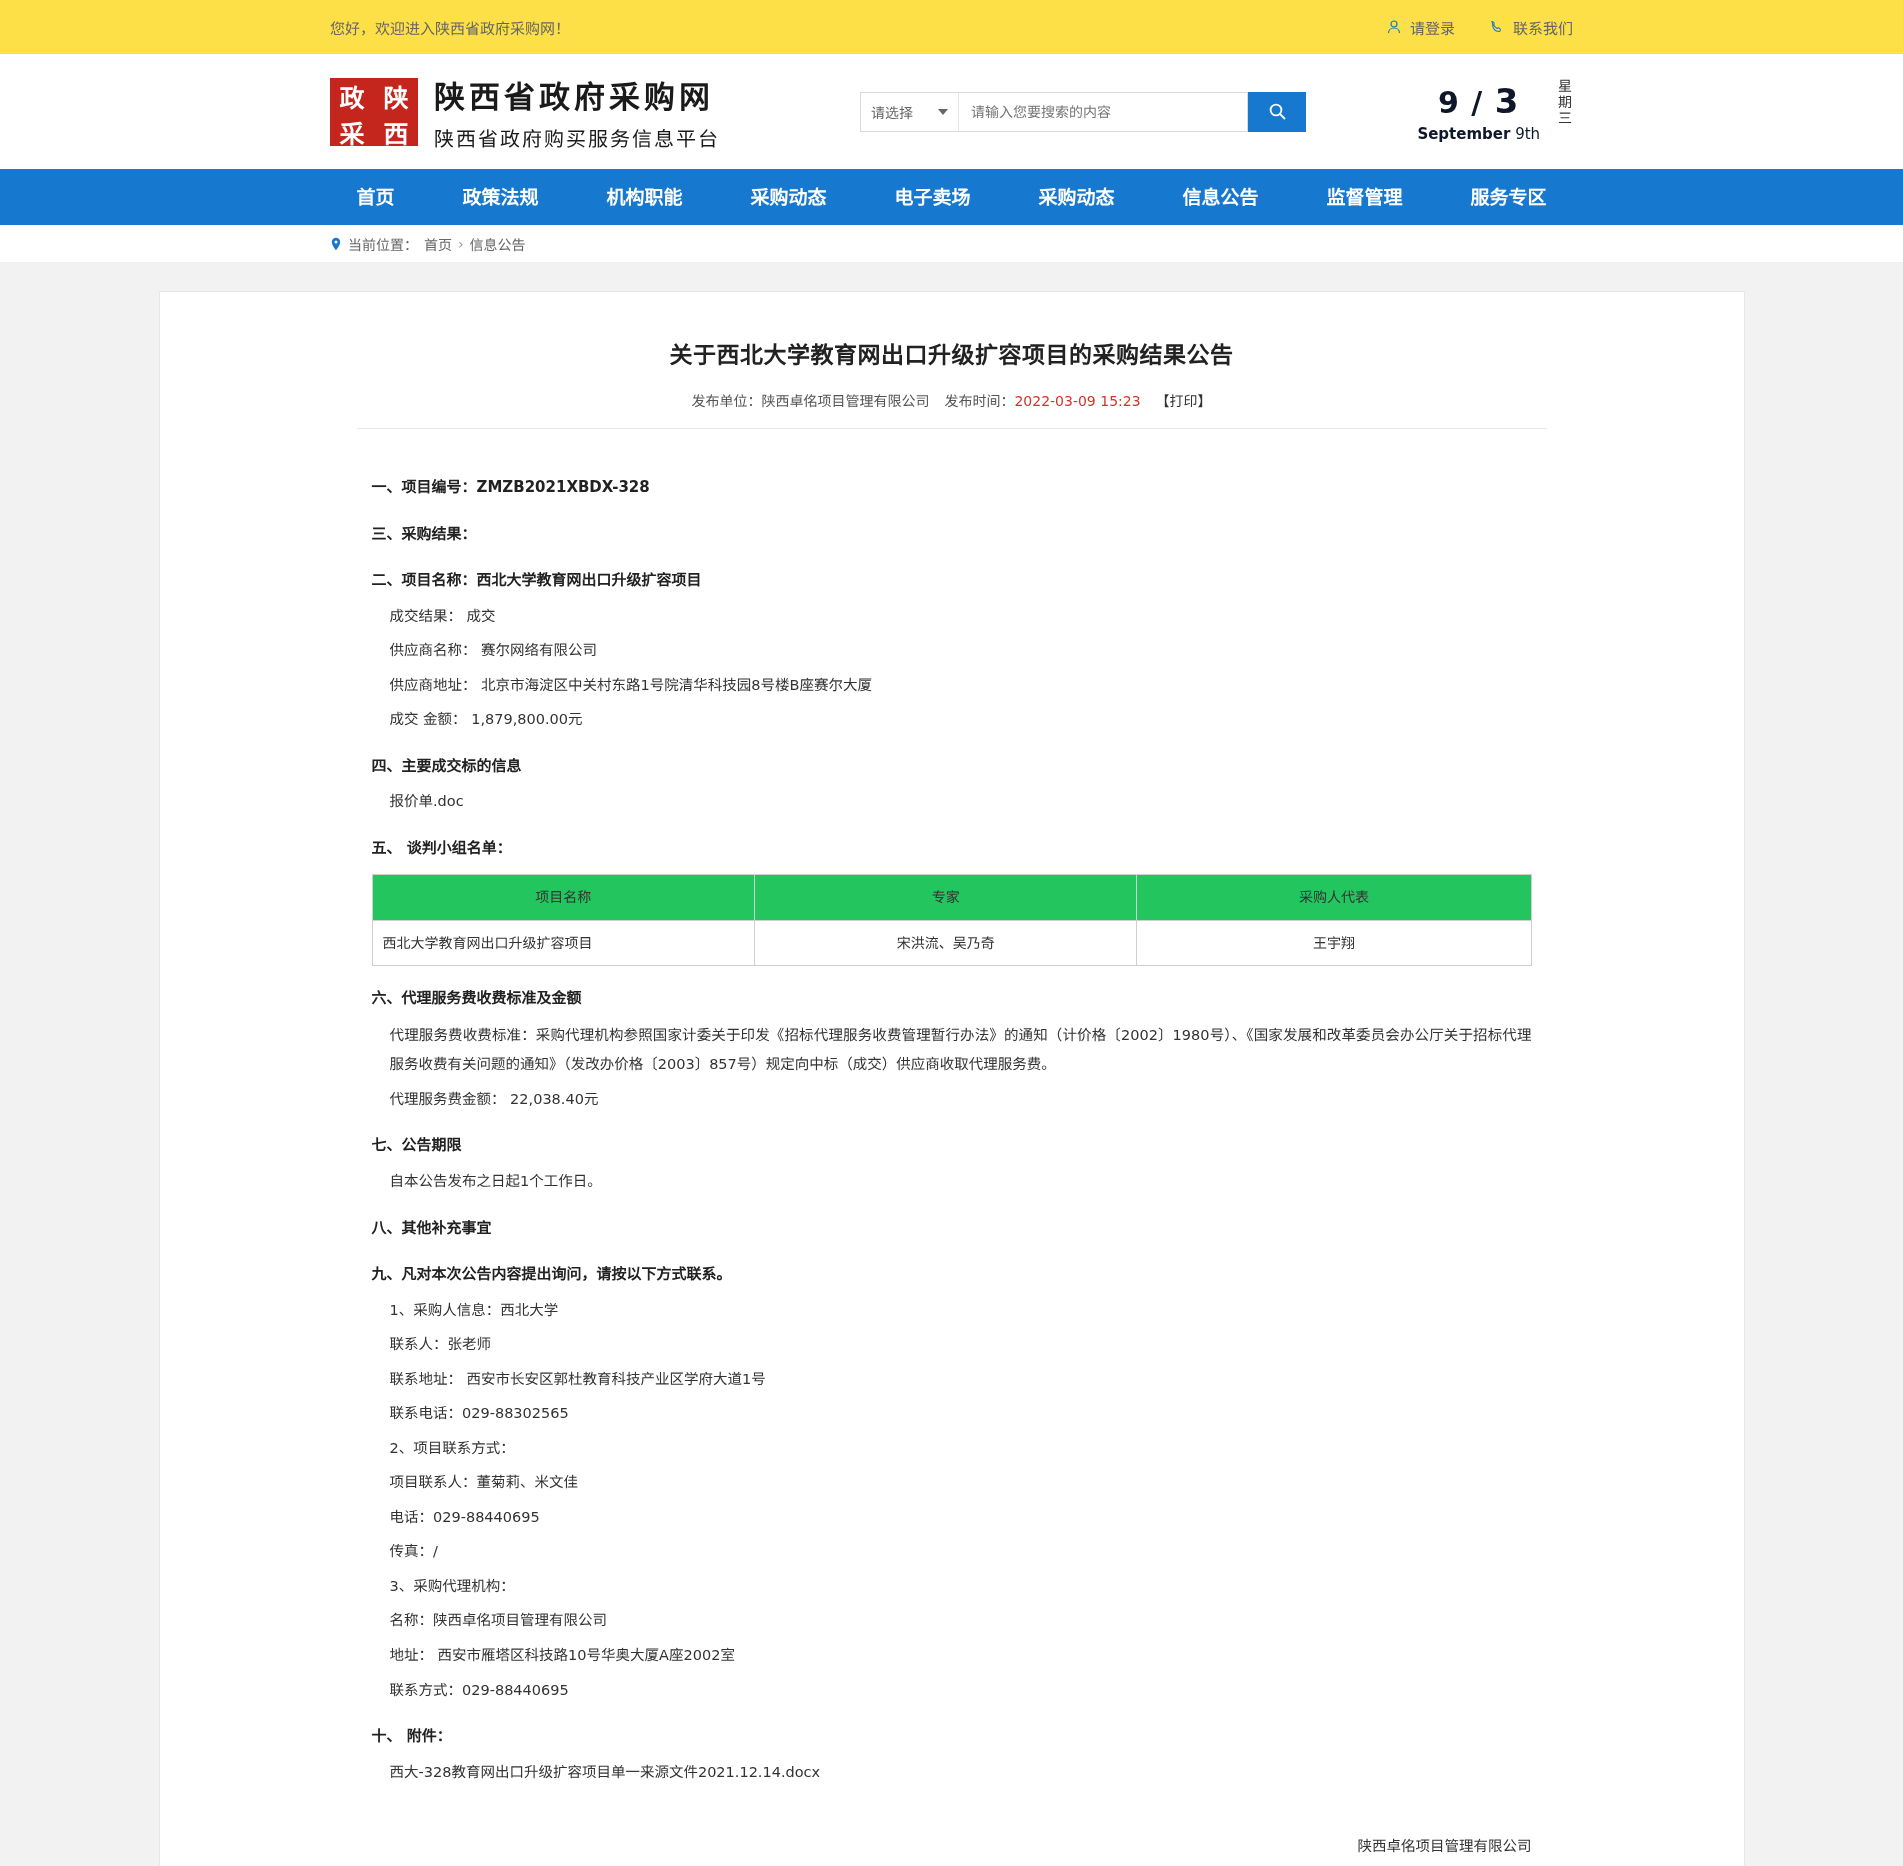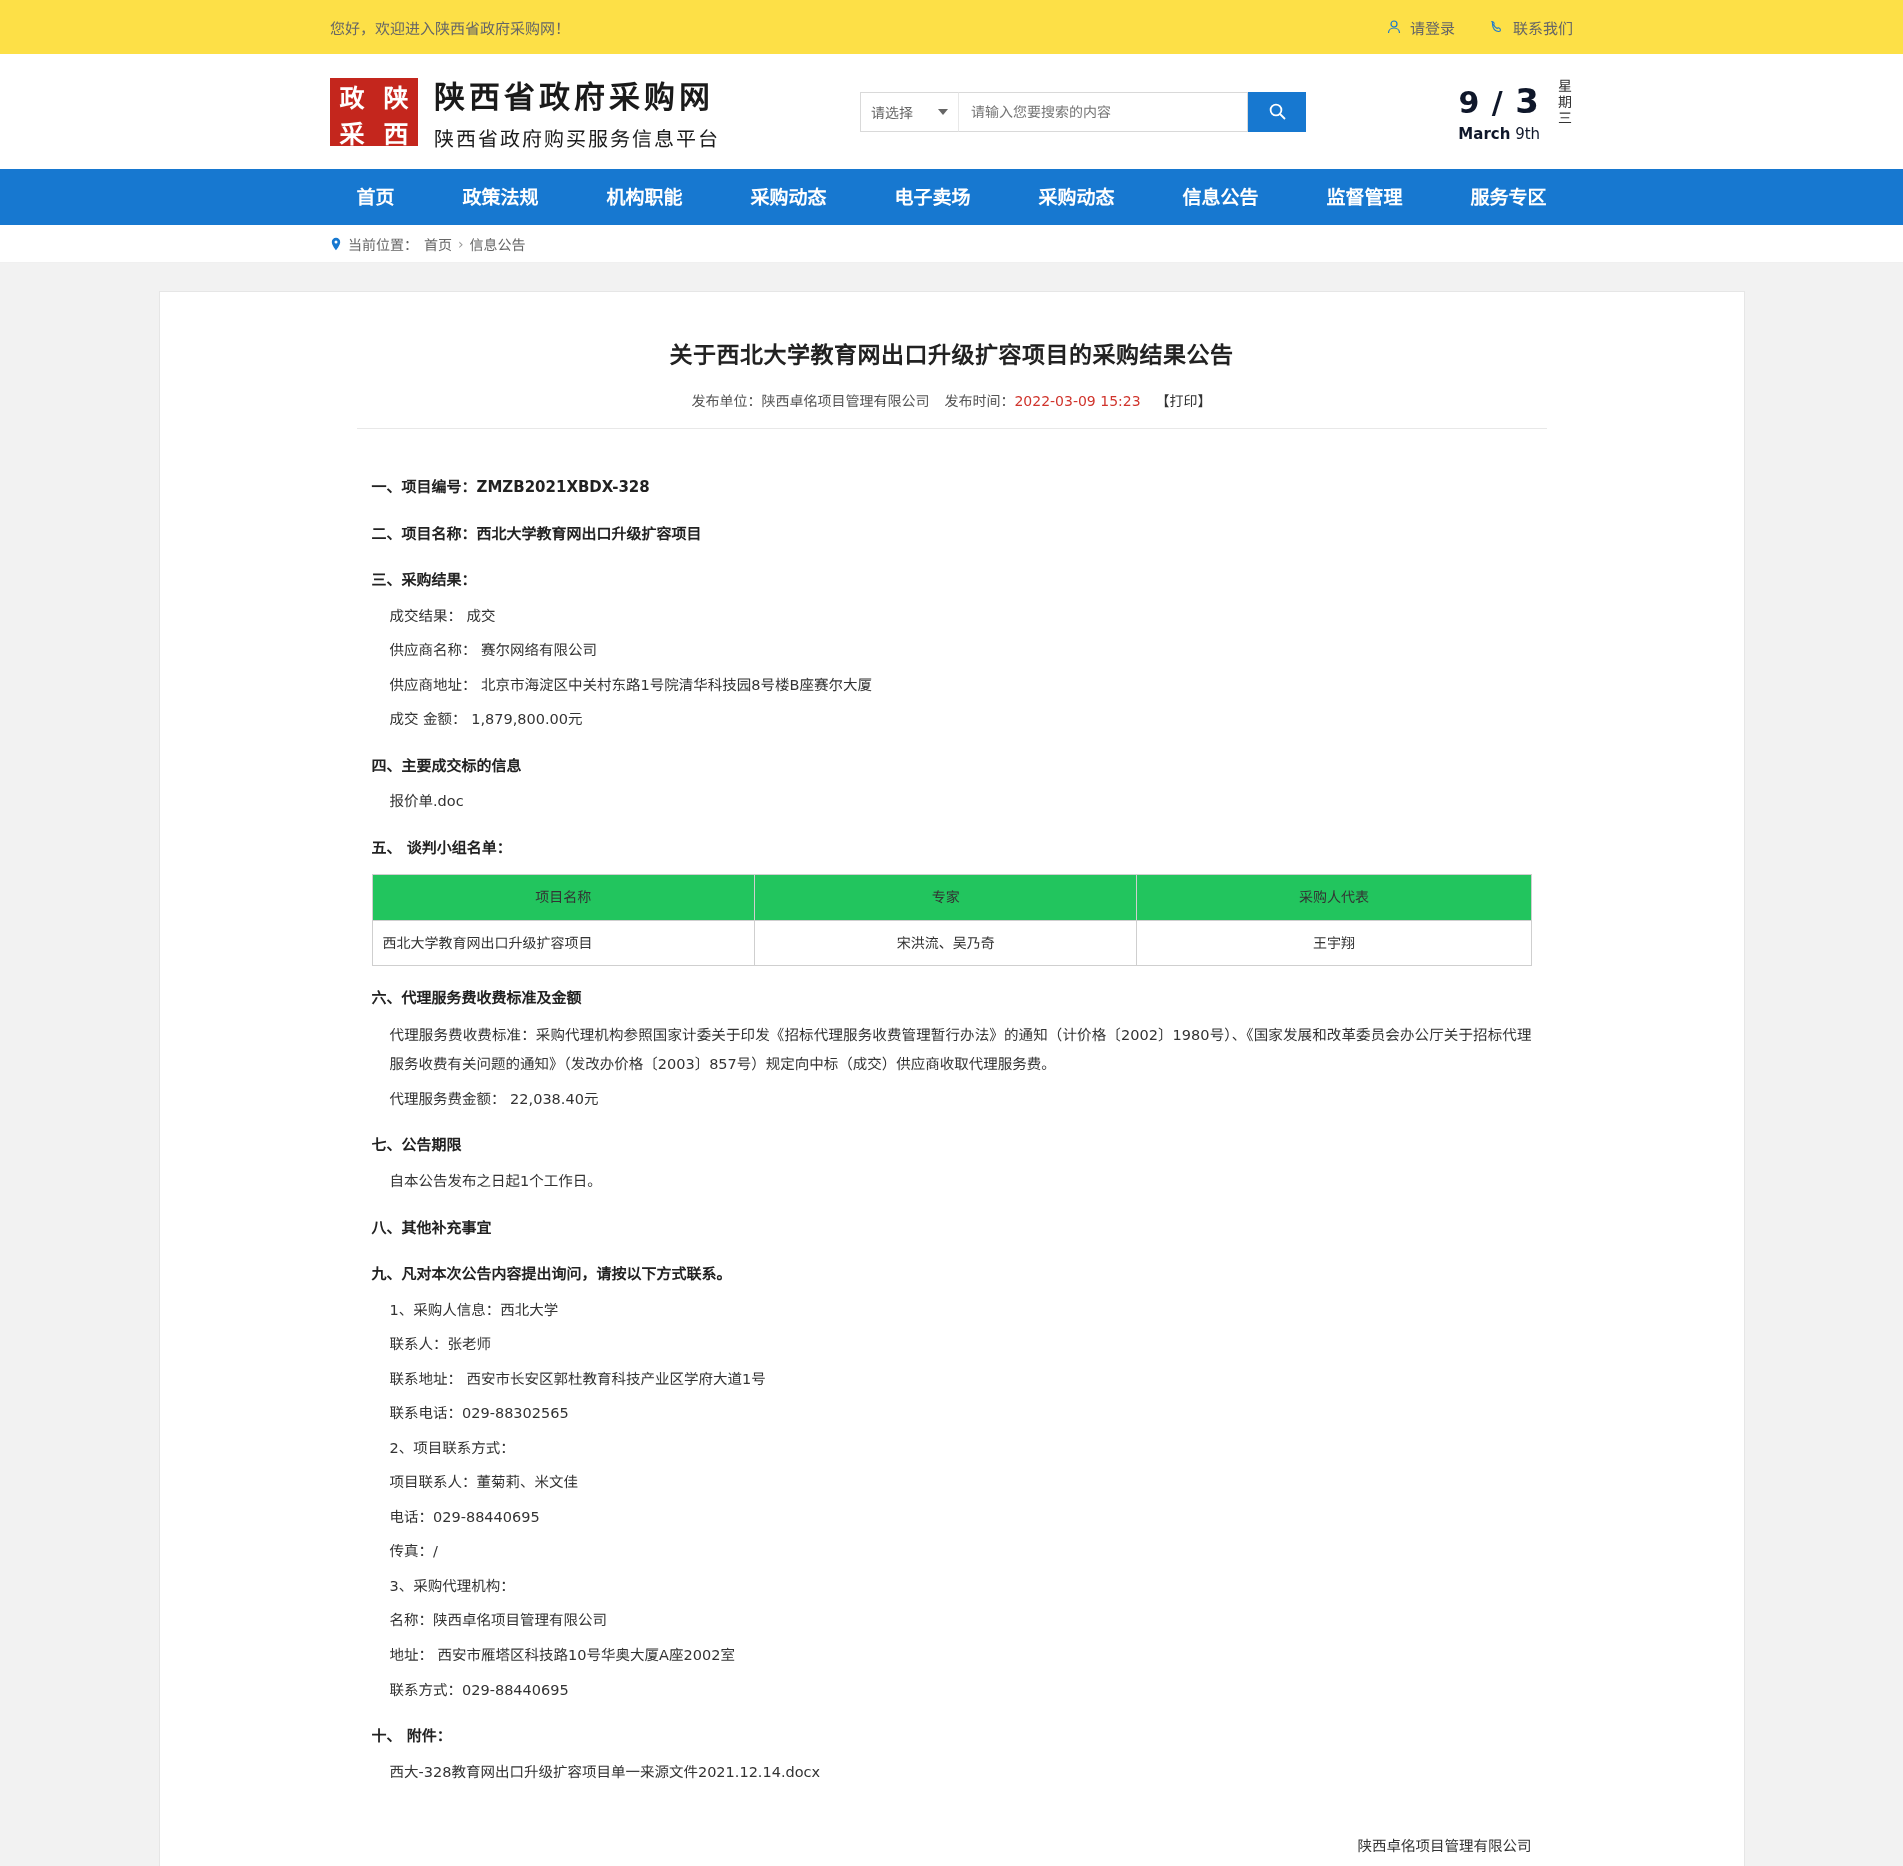--- a/index.html
+++ b/index.html
@@ -302,21 +302,21 @@
   </div>
 
   <div class="date-box">
     <div class="date-main">
       <div class="dnum">
         <span>9</span>
         <span>/</span>
         <span class="big">3</span>
       </div>
       <div class="dsub">
-        <b>March</b>
+        <b>September</b>
         <span>9th</span>
       </div>
     </div>
     <div class="week-col">星期三</div>
   </div>
 </div>
 
 <div class="nav">
   <div class="nav-inner">
     <div class="nav-item">首页</div>
@@ -360,25 +360,25 @@
       </span>
       <span class="print">【打印】</span>
     </div>
 
     <div class="content">
 
       <div class="sec">
         <span>一、项目编号：</span><span class="val">ZMZB2021XBDX-328</span>
       </div>
 
+      <div class="sec">三、采购结果：</div>
+
       <div class="sec">
         <span>二、项目名称：</span><span class="val">西北大学教育网出口升级扩容项目</span>
       </div>
-
-      <div class="sec">三、采购结果：</div>
       <div class="line">成交结果：  成交</div>
       <div class="line">供应商名称：  赛尔网络有限公司</div>
       <div class="line">供应商地址：  北京市海淀区中关村东路1号院清华科技园8号楼B座赛尔大厦</div>
       <div class="line">成交 金额：  1,879,800.00元</div>
 
       <div class="sec">四、主要成交标的信息</div>
       <div class="line">报价单.doc</div>
 
       <div class="sec">五、 谈判小组名单：</div>
       <table class="panel">

